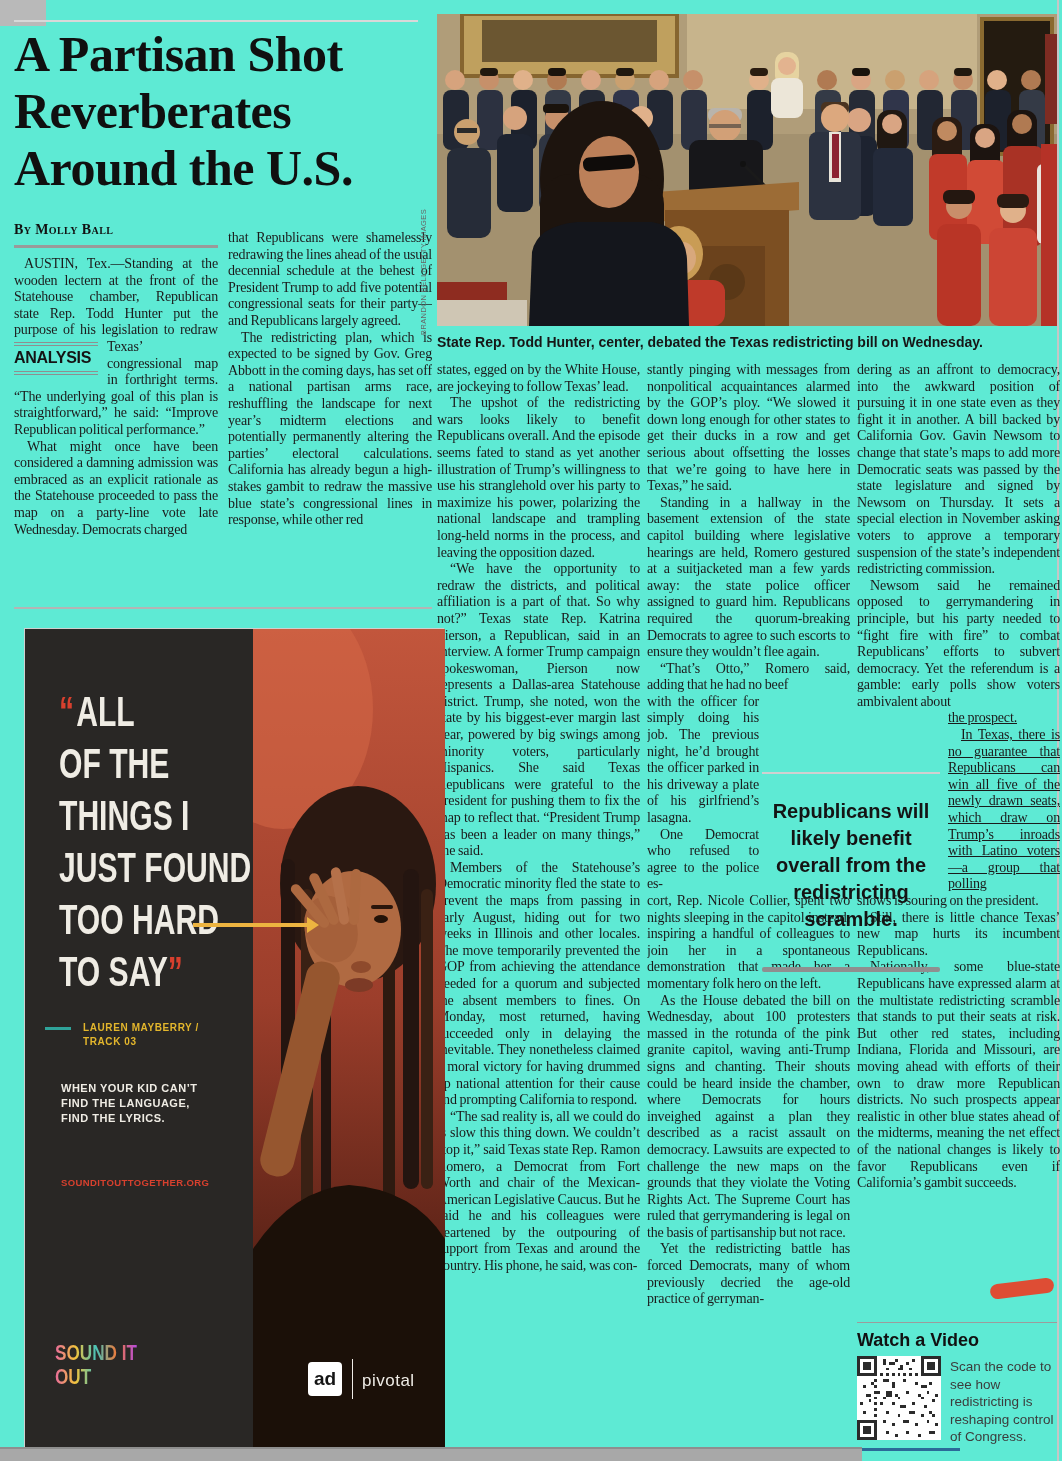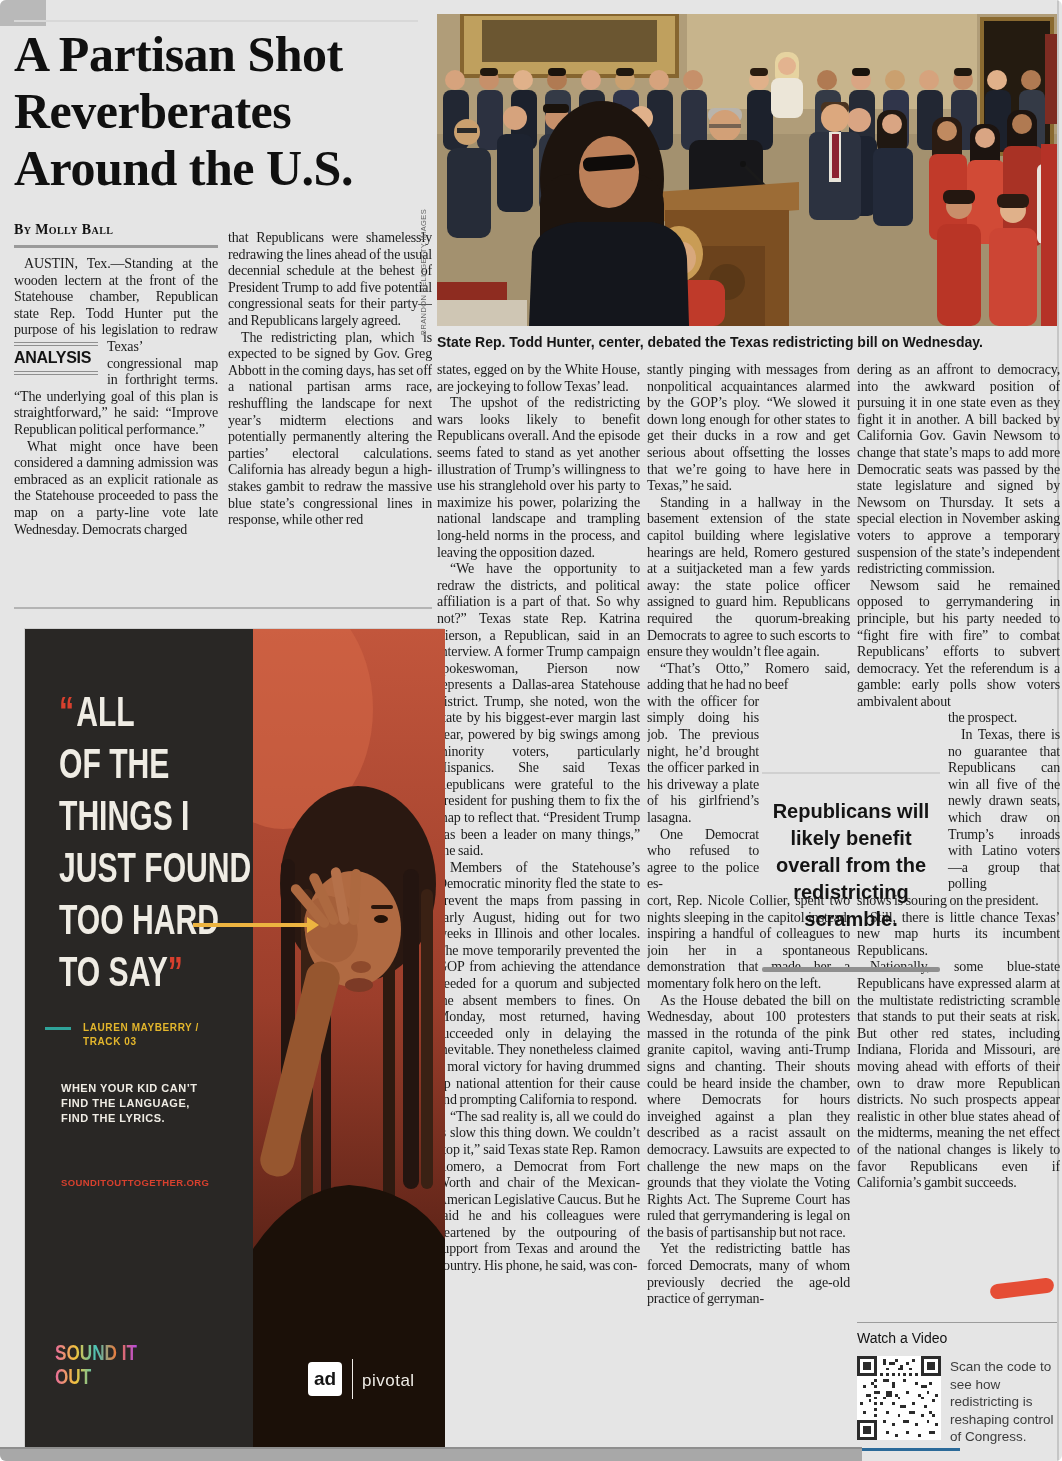--- a/index.html
+++ b/index.html
@@ -1,52 +1,52 @@
 <!DOCTYPE html>
 <html><head>
 <meta charset="utf-8">
 <style>
   html,body{margin:0;padding:0;background:#ffffff;}
-  #page{position:relative;width:1062px;height:1461px;background:#e5e5e5;overflow:hidden;
-        font-family:"Liberation Serif",serif;color:#1d1d1d;border-radius:6px;}
+  #page{position:relative;width:1062px;height:1461px;background:#5eead4;overflow:hidden;
+        font-family:"Liberation Serif",serif;color:#1d1d1d;}
   .abs{position:absolute;}
 
   
   .headline{font-family:"Liberation Serif",serif;font-weight:700;font-size:50px;line-height:1.14;
             letter-spacing:-0.5px;color:#101010;}
   .byline{font-family:"Liberation Serif",serif;font-variant:small-caps;font-weight:700;
           font-size:14px;letter-spacing:.4px;color:#111;}
   .rule{background:#9a9a9a;}
 
   
   .col{font-size:14px;line-height:16.6px;text-align:justify;letter-spacing:-0.15px;word-spacing:-0.6px;color:#1b1b1b;}
   .col p{margin:0;text-indent:13px;}
   .col p.cont{text-indent:0;}
   .col p.first{text-indent:10px;}
   .narrow-left{width:112px;}
-  .narrow-right{width:112px;margin-left:auto;}
+  .narrow-right{width:112px;margin-left:auto;text-decoration:underline;}
 
   .analysis{float:left;width:84px;margin:3px 9px 1px 0;padding:4px 0;text-align:left;
             border-top:4px double #8f8f8f;border-bottom:4px double #8f8f8f;
             font-family:"Liberation Sans",sans-serif;font-weight:800;font-size:16px;
             letter-spacing:-0.3px;color:#141414;text-indent:0;}
 
   
   .caption{font-family:"Liberation Sans",sans-serif;font-weight:700;font-size:14px;color:#161616;}
   .credit{font-family:"Liberation Sans",sans-serif;font-size:7.5px;color:#666;letter-spacing:.4px;
           writing-mode:vertical-rl;transform:rotate(180deg);}
 
   
   .pullquote{font-family:"Liberation Sans",sans-serif;font-weight:700;font-size:20px;line-height:27px;
              text-align:center;color:#141414;}
   .pq-top{height:2px;background:#d0d0d0;}
   .pq-bottom{height:5px;background:#8f8f8f;border-radius:2px;}
 
   
-  .watch-h{font-family:"Liberation Sans",sans-serif;font-weight:400;font-size:14px;color:#111;}
+  .watch-h{font-family:"Liberation Sans",sans-serif;font-weight:700;font-size:18px;color:#111;}
   .watch-t{font-family:"Liberation Sans",sans-serif;font-size:13.5px;line-height:17.5px;color:#3c3c3c;}
 
   
   .ad-wrap{background:#292725;border:1px solid #cfcfcf;box-sizing:border-box;margin-left:12px;}
   .aq-line{font-family:"Liberation Sans",sans-serif;font-weight:700;font-size:43px;line-height:52px;
            color:#efece4;white-space:nowrap;transform:scaleX(0.7);transform-origin:0 50%;}
   .aq-red{color:#d7402e;margin-right:3px;}
   .ad-credit{font-family:"Liberation Sans",sans-serif;font-weight:700;font-size:10px;line-height:14px;
              color:#e3b62c;letter-spacing:.6px;}
   .ad-head{font-family:"Liberation Sans",sans-serif;font-weight:700;font-size:11px;line-height:15px;

